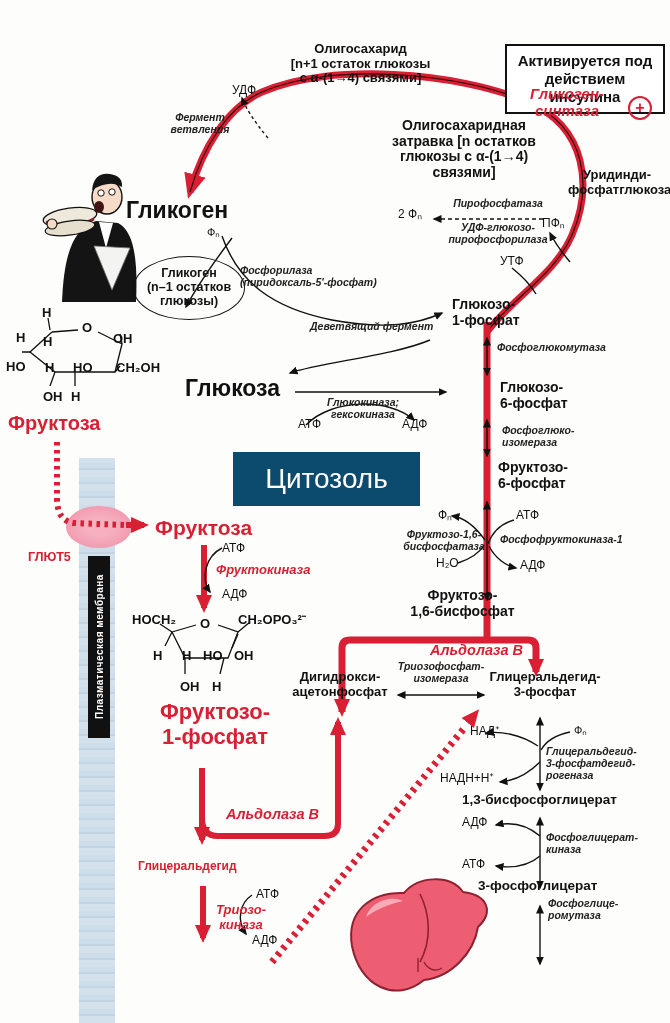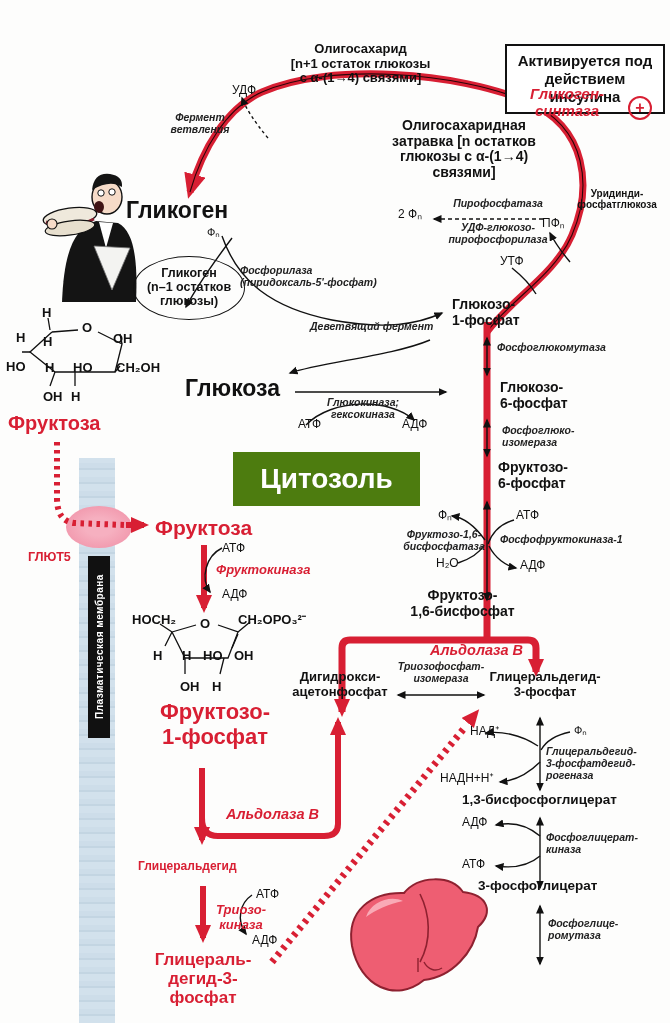--- a/index.html
+++ b/index.html
@@ -8,22 +8,22 @@
   .lbl{position:absolute;white-space:pre-line;line-height:1.12;font-weight:bold;}
   .b{font-weight:bold}
   .i{font-style:italic}
   .red{color:#d81f33}
   .c{text-align:center}
   .enz{font-size:10.5px;font-style:italic;color:#222}
   .cof{font-weight:normal;font-size:12px}
   .atom{position:absolute;font-weight:bold;font-size:13px;white-space:nowrap}
   #insulin-box{position:absolute;left:505px;top:12px;width:152px;padding:6px 2px;
      border:2.5px solid #111;background:#fff;text-align:center;font-weight:bold;font-size:15px;line-height:1.2;margin-top:32px;}
-  #cytosol-box{position:absolute;left:233px;top:452px;width:187px;height:54px;background:#4d7c0f;
-     color:#fff;font-weight:bold;font-size:28px;display:flex;align-items:center;justify-content:center;}
+  #cytosol-box{position:absolute;left:233px;top:452px;width:187px;height:54px;background:#0c4a6e;
+     color:#fff;font-weight:normal;font-size:28px;display:flex;align-items:center;justify-content:center;}
   #membrane{position:absolute;left:79px;top:458px;width:36px;height:565px;
      background:repeating-linear-gradient(0deg,#d2e1ec 0 7px,#c3d5e2 7px 9px,#cddde9 9px 14px);}
   #membrane-label{position:absolute;left:88px;top:556px;width:22px;height:182px;background:#111;
      color:#fff;font-weight:bold;font-size:10px;display:flex;align-items:center;justify-content:center;
      writing-mode:vertical-rl;transform:rotate(180deg);letter-spacing:0.5px;}
   #transporter{position:absolute;left:66px;top:506px;width:66px;height:42px;border-radius:50%;
      background:radial-gradient(#f6b0c0 30%,#f29cb0 70%);}
   #glycogen-oval{position:absolute;left:133px;top:256px;width:110px;height:62px;border:1.6px solid #111;
      border-radius:50%;display:flex;align-items:center;justify-content:center;text-align:center;
      font-weight:bold;font-size:12.5px;line-height:1.1;white-space:pre-line;}
@@ -151,21 +151,21 @@
 
   <div class="lbl txt b c" style="left:278px;top:42px;width:165px;font-size:13px">Олигосахарид
 [n+1 остаток глюкозы
 с α-(1→4) связями]</div>
   <div class="lbl txt cof" style="left:232px;top:84px">УДФ</div>
   <div class="lbl txt enz c" style="left:168px;top:112px;width:64px">Фермент
 ветвления</div>
   <div class="lbl txt b c" style="left:378px;top:118px;width:172px;font-size:14px">Олигосахаридная
 затравка [n остатков
 глюкозы с α-(1→4) связями]</div>
-  <div class="lbl txt b c" style="left:568px;top:188px;width:98px;font-size:10px">Уридинди-
+  <div class="lbl txt b c" style="left:568px;top:168px;width:98px;font-size:13px">Уридинди-
 фосфатглюкоза</div>
 
   <div class="lbl txt enz c" style="left:443px;top:198px;width:110px">Пирофосфатаза</div>
   <div class="lbl txt cof" style="left:398px;top:208px">2 Фₙ</div>
   <div class="lbl txt enz c" style="left:440px;top:222px;width:116px">УДФ-глюкозо-
 пирофосфорилаза</div>
   <div class="lbl txt cof" style="left:542px;top:217px">ПФₙ</div>
   <div class="lbl txt cof" style="left:500px;top:255px">УТФ</div>
 
   <div class="lbl txt b" style="left:126px;top:198px;font-size:23px">Гликоген</div>
@@ -218,41 +218,38 @@
   <div class="lbl txt enz" style="left:546px;top:746px;width:118px">Глицеральдегид-
 3-фосфатдегид-
 рогеназа</div>
   <div class="lbl txt cof" style="left:440px;top:772px">НАДН+Н⁺</div>
   <div class="lbl txt b" style="left:462px;top:792px;font-size:13.5px">1,3-бисфосфоглицерат</div>
   <div class="lbl txt cof" style="left:462px;top:816px">АДФ</div>
   <div class="lbl txt enz" style="left:546px;top:832px;width:110px">Фосфоглицерат-
 киназа</div>
   <div class="lbl txt cof" style="left:462px;top:858px">АТФ</div>
   <div class="lbl txt b" style="left:478px;top:878px;font-size:13.5px">3-фосфоглицерат</div>
-  <div class="lbl txt enz" style="left:548px;top:918px;width:100px">Фосфоглице-
+  <div class="lbl txt enz" style="left:548px;top:898px;width:100px">Фосфоглице-
 ромутаза</div>
 
   <div class="lbl txt b red" style="left:8px;top:412px;font-size:20px">Фруктоза</div>
   <div class="lbl txt b red" style="left:28px;top:550px;font-size:12.5px">ГЛЮТ5</div>
   <div class="lbl txt b red" style="left:155px;top:516px;font-size:21px">Фруктоза</div>
   <div class="lbl txt cof" style="left:222px;top:542px">АТФ</div>
   <div class="lbl txt b i red" style="left:216px;top:563px;font-size:13px">Фруктокиназа</div>
   <div class="lbl txt cof" style="left:222px;top:588px">АДФ</div>
 
   <div class="lbl txt b red c" style="left:135px;top:700px;width:160px;font-size:22px">Фруктозо-
 1-фосфат</div>
   <div class="lbl txt b i red" style="left:226px;top:806px;font-size:14.5px">Альдолаза В</div>
   <div class="lbl txt b red" style="left:138px;top:860px;font-size:12px">Глицеральдегид</div>
   <div class="lbl txt cof" style="left:256px;top:888px">АТФ</div>
   <div class="lbl txt b i red c" style="left:212px;top:903px;width:58px;font-size:13px">Триозо-
 киназа</div>
   <div class="lbl txt cof" style="left:252px;top:934px">АДФ</div>
-  <div class="lbl txt b red c" style="left:128px;top:950px;width:150px;font-size:17px">Глицераль-
-дегид-3-
-фосфат</div>
 
   <div id="cytosol-box" class="txt">Цитозоль</div>
   <div id="membrane-label" class="txt">Плазматическая мембрана</div>
 
   <span class="atom txt" style="left:42px;top:305px">H</span>
   <span class="atom txt" style="left:82px;top:320px">O</span>
   <span class="atom txt" style="left:16px;top:330px">H</span>
   <span class="atom txt" style="left:43px;top:334px">H</span>
   <span class="atom txt" style="left:113px;top:331px">OH</span>
   <span class="atom txt" style="left:6px;top:359px">HO</span>

